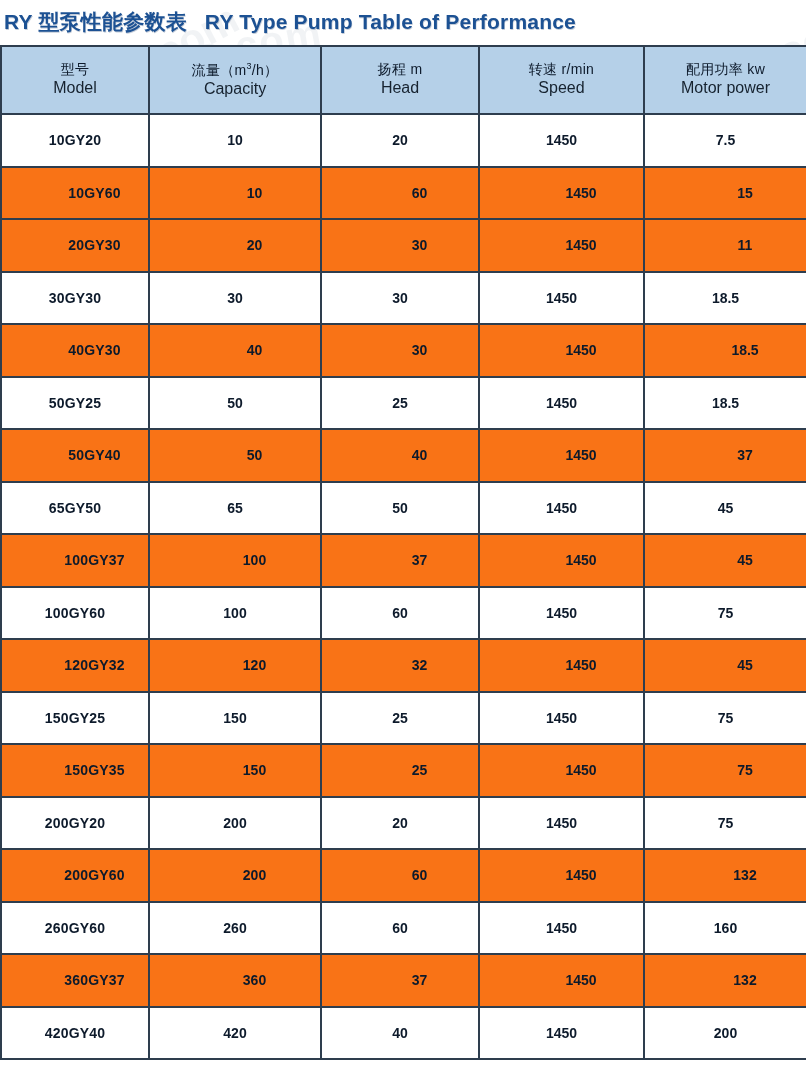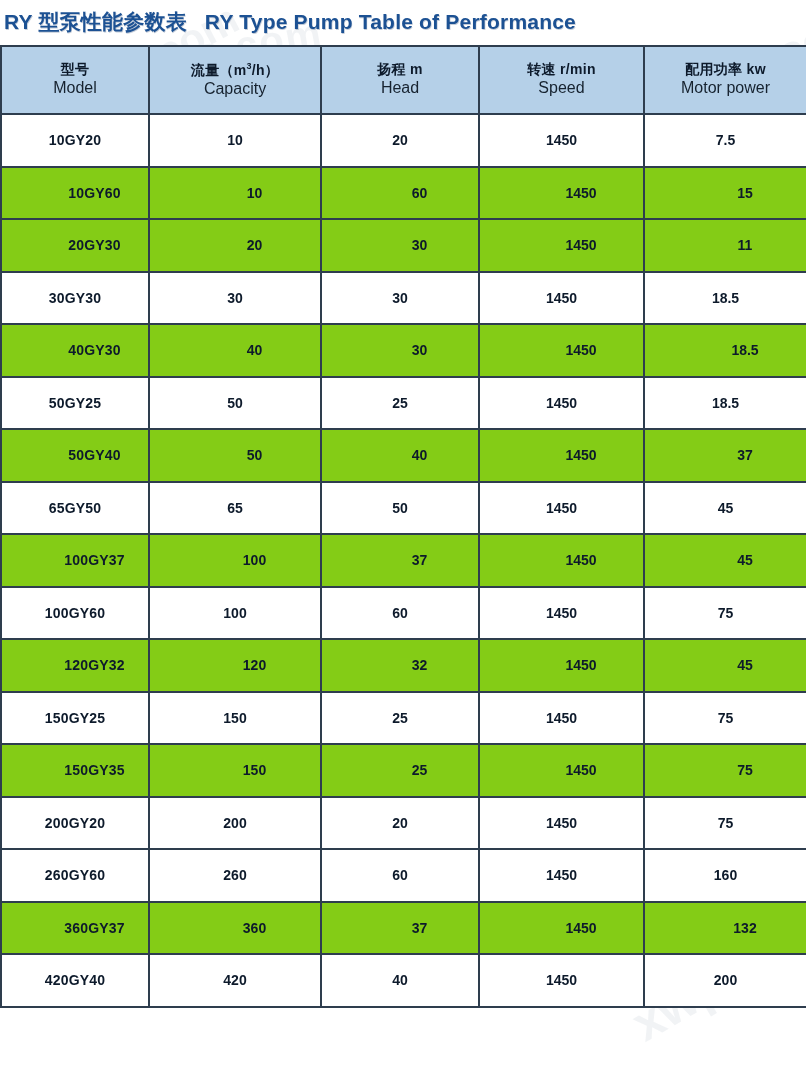--- a/index.html
+++ b/index.html
@@ -77,41 +77,41 @@
   }
 
   .perf-table thead th {
     height: 58px;
     background: #b5d0e8;
     padding: 4px 2px;
   }
   .hdr-cn {
     display: block;
     font-size: 14px;
-    font-weight: 700;
+    font-weight: 400;
     line-height: 1.25;
     letter-spacing: 0.3px;
   }
   .hdr-en {
     display: block;
     font-size: 16px;
     font-weight: 400;
     line-height: 1.3;
     color: #16222f;
   }
   .hdr-cn sup { font-size: 9px; vertical-align: super; }
 
   .perf-table tbody td {
     height: 48.5px;
     font-size: 14px;
     font-weight: 700;
     background: #ffffff;
   }
   .perf-table tbody tr.shaded td {
-    background: #84cc16;
+    background: #f97316;
     padding-left: 40px;
   }
   .perf-table tbody td.model-cell {
     letter-spacing: 0.2px;
     margin-top: 28px;
   }
 </style>
 </head>
 <body>
 
@@ -249,20 +249,27 @@
         <td>1450</td>
         <td>75</td>
       </tr>
       <tr>
         <td class="model-cell">200GY20</td>
         <td>200</td>
         <td>20</td>
         <td>1450</td>
         <td>75</td>
       </tr>
+      <tr class="shaded">
+        <td class="model-cell">200GY60</td>
+        <td>200</td>
+        <td>60</td>
+        <td>1450</td>
+        <td>132</td>
+      </tr>
       <tr>
         <td class="model-cell">260GY60</td>
         <td>260</td>
         <td>60</td>
         <td>1450</td>
         <td>160</td>
       </tr>
       <tr class="shaded">
         <td class="model-cell">360GY37</td>
         <td>360</td>

